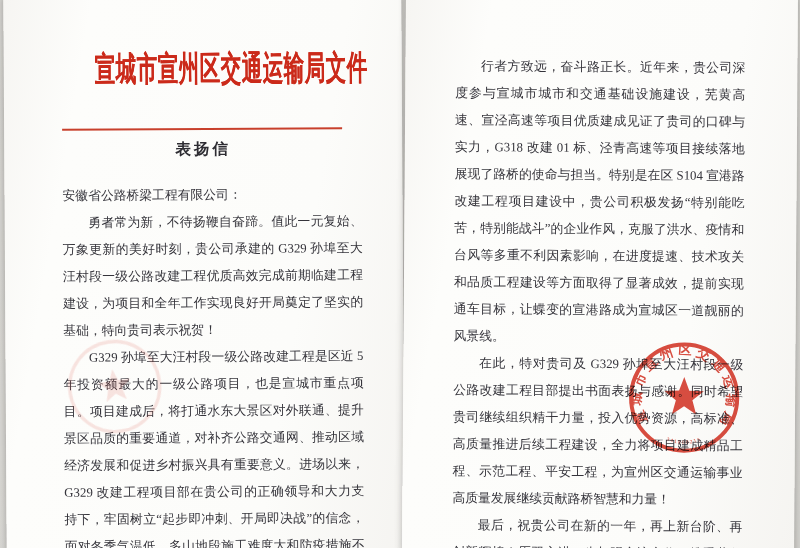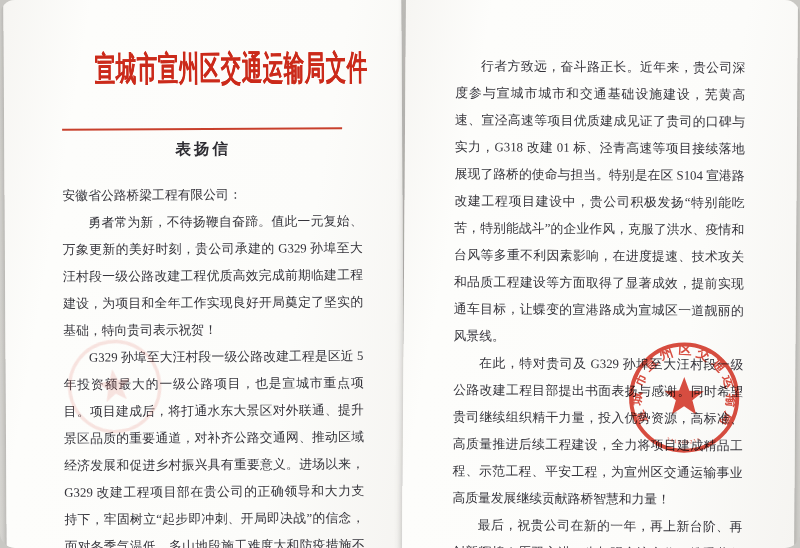--- a/index.html
+++ b/index.html
@@ -1,20 +1,19 @@
 <!DOCTYPE html>
 <html lang="zh"><head>
 <meta charset="utf-8">
 <style>
   html,body{margin:0;padding:0;background:#c9c8c4;}
   .shot{
     position:relative;width:800px;height:548px;overflow:hidden;
     background:linear-gradient(100deg,#d6d5d1 0%,#dddcd8 30%,#d2d1cd 100%);
     font-family:"Liberation Serif","DejaVu Serif",serif;
-    border-radius:15px;
   }
   .page{
     position:absolute;top:-4px;height:558px;
     background:linear-gradient(100deg,#f6f5f2 0%,#fdfdfb 18%,#fcfcfa 70%,#f5f4f1 100%);
     box-shadow:0 0 7px rgba(60,58,55,.38);
     color:#33323a;
   }
   .page-left{left:5px;width:398px;transform:rotate(-.35deg);}
   .page-right{left:404px;width:392px;transform:rotate(.4deg);}
 

